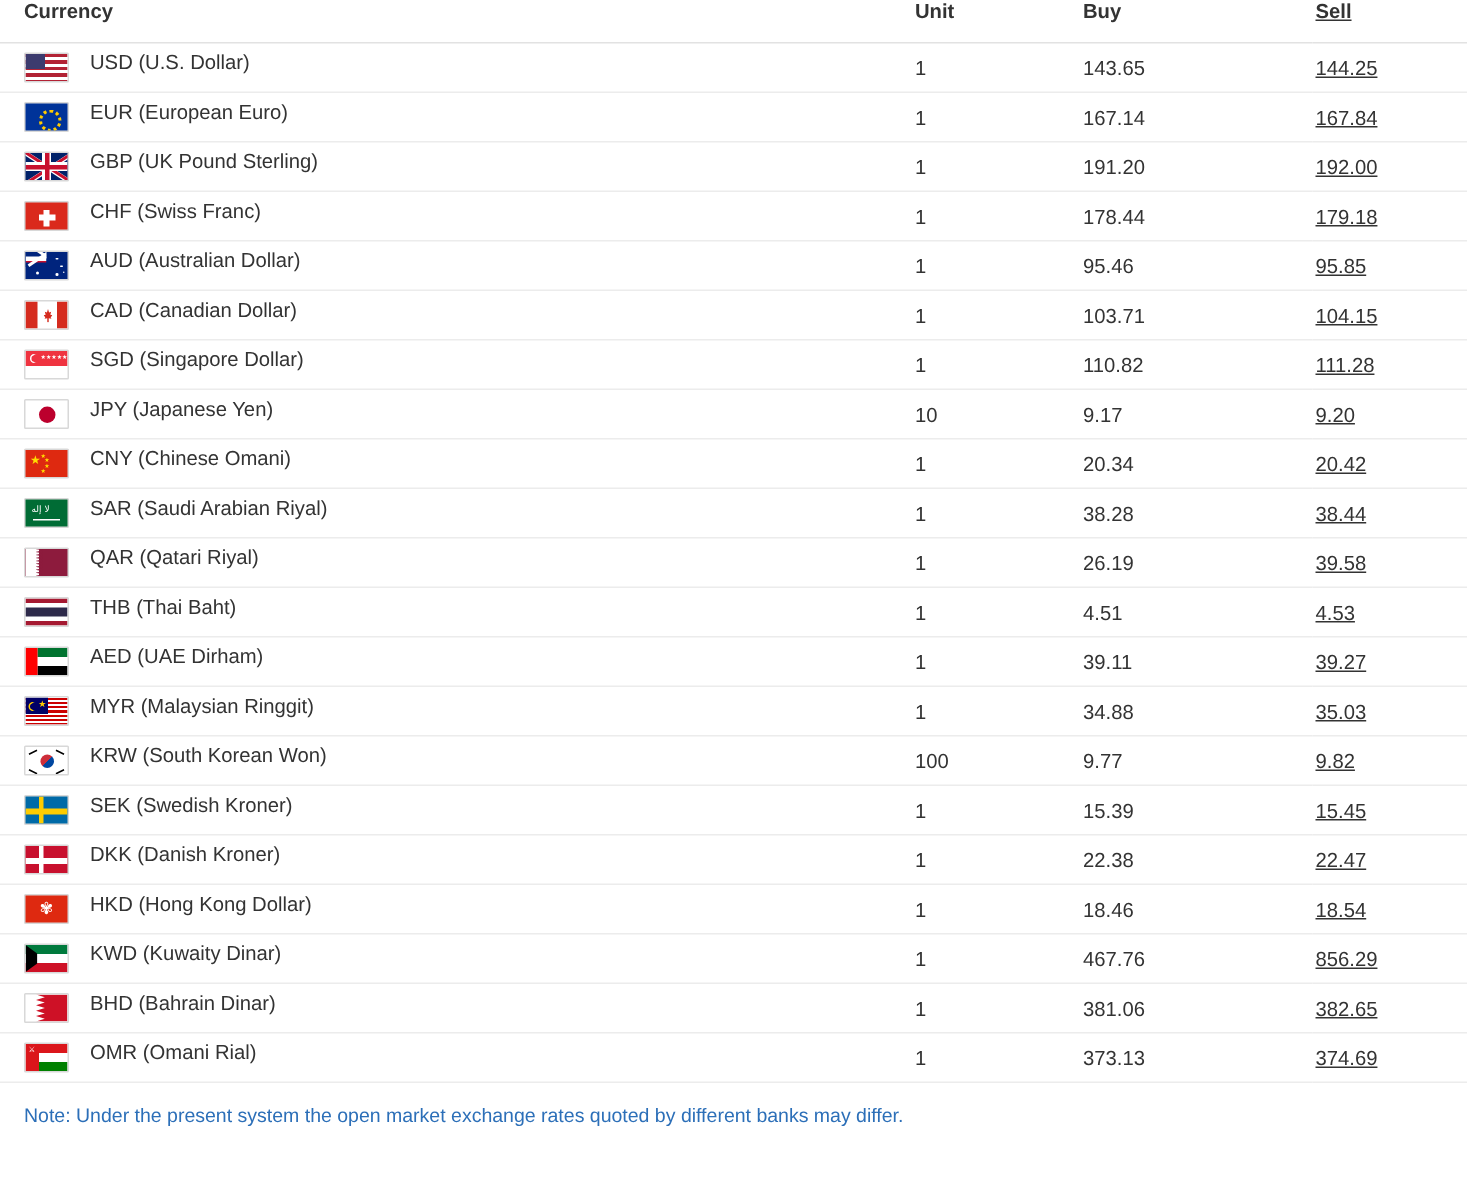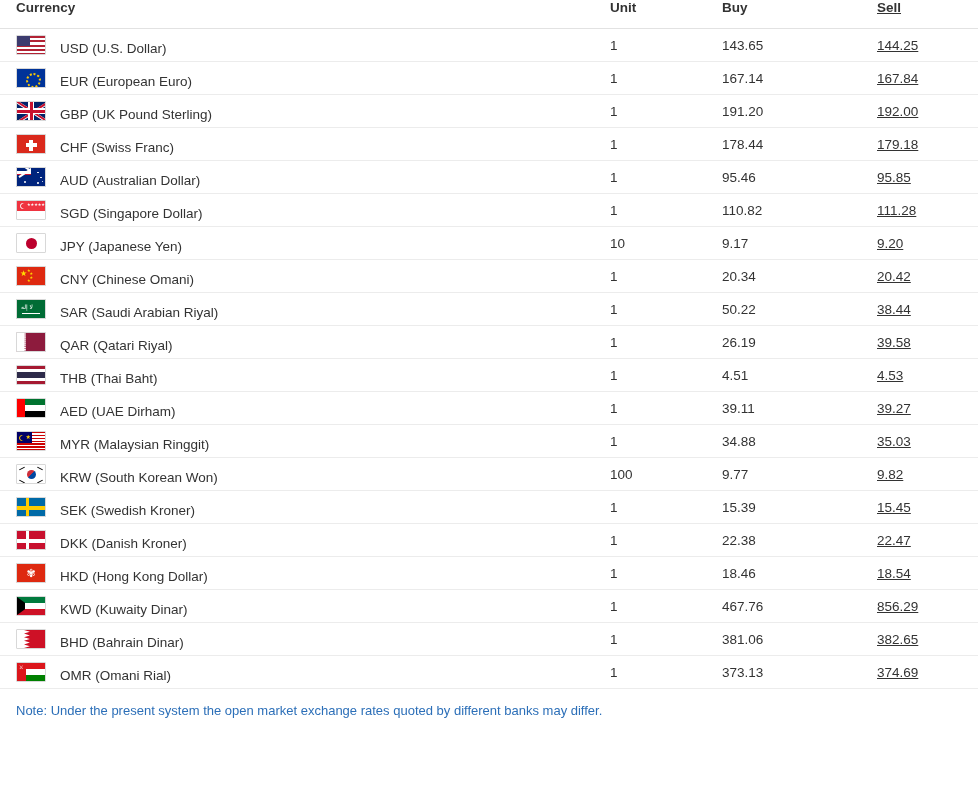--- a/index.html
+++ b/index.html
@@ -44,21 +44,21 @@
     white-space: nowrap;
     overflow: hidden;
   }
   .col-cur { width: 608px; padding-left: 16px !important; box-sizing: border-box; }
   .col-unit { width: 112px; padding-left: 2px !important; box-sizing: border-box; }
   .col-buy { width: 155px; padding-left: 2px !important; box-sizing: border-box; margin-top: 48px; }
   .col-sell { width: 103px; padding-left: 2px !important; box-sizing: border-box; text-decoration: underline; }
 
   .cur-cell {
     display: flex;
-    align-items: flex-end;
+    align-items: flex-start;
     gap: 14px;
   }
   .flag {
     width: 30px;
     height: 20px;
     flex: 0 0 30px;
     position: relative;
     overflow: hidden;
     border: 1px solid #d8d8d8;
     box-sizing: border-box;
@@ -299,20 +299,35 @@
               <span class="cur-label">AUD (Australian Dollar)</span>
             </div>
           </td>
           <td class="col-unit">1</td>
           <td class="col-buy">95.46</td>
           <td class="col-sell">95.85</td>
         </tr>
         <tr>
           <td class="col-cur">
             <div class="cur-cell">
+              <div class="flag f-cad">
+                <div class="barL"></div>
+                <div class="barR"></div>
+                <div class="leaf"></div>
+              </div>
+              <span class="cur-label">CAD (Canadian Dollar)</span>
+            </div>
+          </td>
+          <td class="col-unit">1</td>
+          <td class="col-buy">103.71</td>
+          <td class="col-sell">104.15</td>
+        </tr>
+        <tr>
+          <td class="col-cur">
+            <div class="cur-cell">
               <div class="flag f-sgd">
                 <div class="top"></div>
                 <div class="moon"></div>
                 <div class="cut"></div>
                 <div class="stars">★★★★★</div>
               </div>
               <span class="cur-label">SGD (Singapore Dollar)</span>
             </div>
           </td>
           <td class="col-unit">1</td>
@@ -353,21 +368,21 @@
           <td class="col-cur">
             <div class="cur-cell">
               <div class="flag f-sar">
                 <div class="txt">لا إله</div>
                 <div class="sword"></div>
               </div>
               <span class="cur-label">SAR (Saudi Arabian Riyal)</span>
             </div>
           </td>
           <td class="col-unit">1</td>
-          <td class="col-buy">50.22</td>
+          <td class="col-buy">38.28</td>
           <td class="col-sell">38.44</td>
         </tr>
         <tr>
           <td class="col-cur">
             <div class="cur-cell">
               <div class="flag f-qar">
                 <div class="white"></div>
                 <div class="zig"></div>
               </div>
               <span class="cur-label">QAR (Qatari Riyal)</span>

